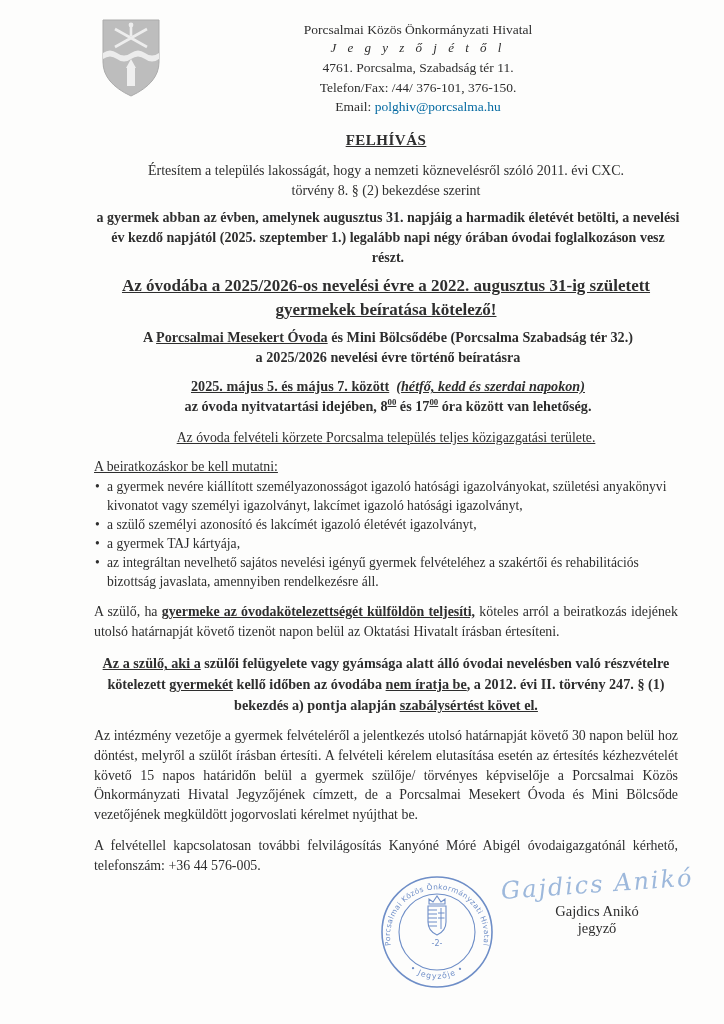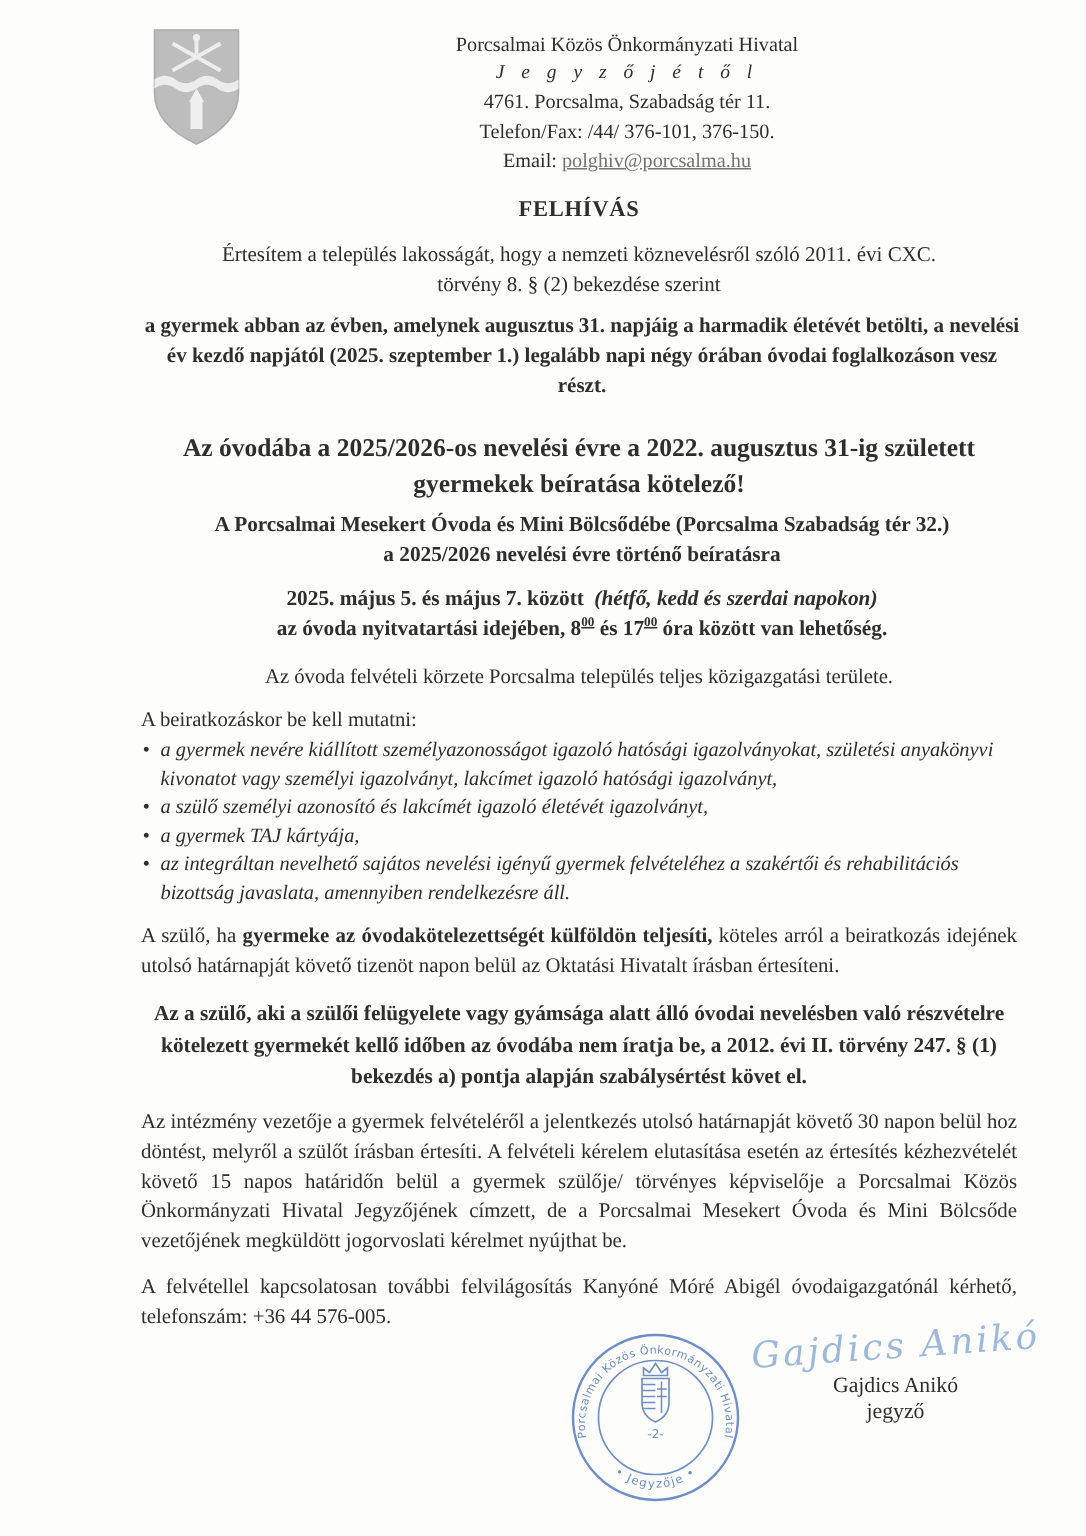--- a/index.html
+++ b/index.html
@@ -14,45 +14,45 @@
     box-shadow:0 0 6px rgba(0,0,0,.25);
     padding-left:24px;
   }
   .crest{position:absolute;left:98px;top:16px;width:66px;height:84px;}
   .letterhead{
     padding-top:20px;padding-left:64px;
     text-align:center;
     font-size:13.5px;line-height:1.44;
   }
   .lh-dept{letter-spacing:4px;font-size:13px;font-style:italic;}
-  .email{color:#737373;text-decoration:underline;cursor:pointer;margin-top:10px;}
+  .email{color:#0369a1;cursor:pointer;margin-top:10px;}
   .content{padding:0 70px;}
   .center{text-align:center;}
   .bold{font-weight:bold;}
   .i{font-style:italic;}
-  .u{}
+  .u{text-decoration:underline;}
   .title{
     margin:16px 0 0 0;text-align:center;
     font-size:15px;font-weight:bold;letter-spacing:.5px;
   }
   .subtitle{
     margin:17px 0 0 0;text-align:center;
     font-size:16px;font-weight:bold;letter-spacing:.3px;
   }
   .intro{margin:12px auto 0 auto;width:500px;font-size:14px;line-height:1.38;text-align:center;}
   .rule{margin:8px auto 0 auto;width:588px;font-size:14px;line-height:1.42;}
-  .mandate{margin:19px auto 0 auto;width:560px;font-size:17px;line-height:1.4;}
+  .mandate{margin:6px auto 0 auto;width:560px;font-size:17px;line-height:1.4;}
   .venue{margin:7px auto 0 auto;width:588px;font-size:14.2px;line-height:1.4;}
   .dates{margin:9px auto 0 auto;width:588px;font-size:14.2px;line-height:1.4;}
   .dates .days{margin-left:7px;}
   .sup{font-size:.62em;vertical-align:super;text-decoration:underline;line-height:0;}
   .district{margin:13px auto 0 auto;font-size:13.8px;}
   .check-head{margin:13px 0 0 0;font-size:13.8px;}
   .checklist{margin:2px 0 0 0;padding:0;list-style:none;font-size:13.6px;line-height:1.4;}
-  .checklist li{position:relative;padding-left:13px;font-style:italic;}
+  .checklist li{position:relative;padding-left:13px;}
   .checklist li::before{content:"\2022";position:absolute;left:1px;top:0;}
   .para{margin:11px 0 0 0;font-size:13.9px;line-height:1.42;text-align:justify;}
   .penalty{margin:12px auto 0 auto;width:584px;font-size:14.2px;line-height:1.45;text-align:center;font-weight:bold;}
   .sign-row{position:relative;height:150px;margin-top:0;}
   .stamp{position:absolute;left:284px;top:-2px;opacity:.88;}
   .sig-block{position:absolute;left:408px;top:2px;width:190px;text-align:center;}
   .sig-script{
     font-style:italic;color:#86a8d4;font-size:24px;letter-spacing:2px;
     transform:rotate(-4deg);transform-origin:left bottom;white-space:nowrap;
     font-family:"DejaVu Serif","Liberation Serif",serif;opacity:.8;

